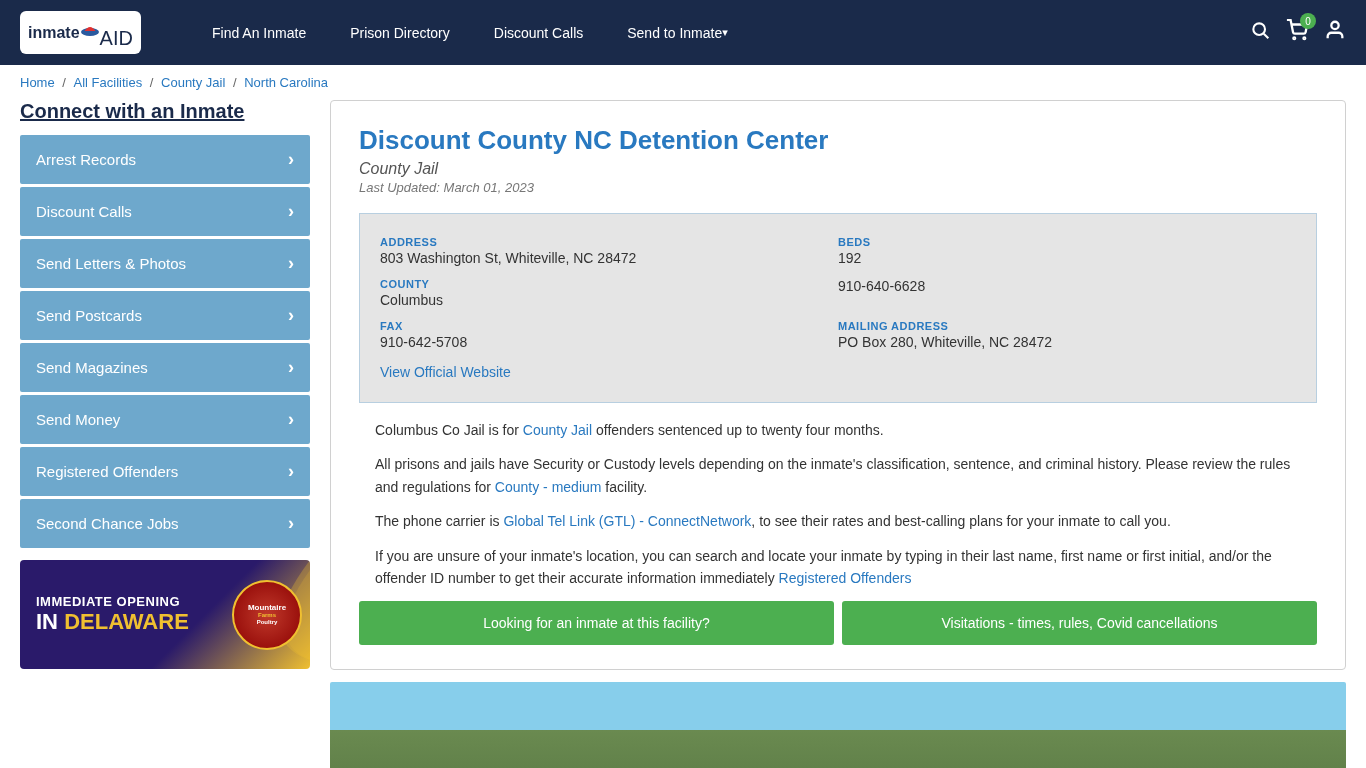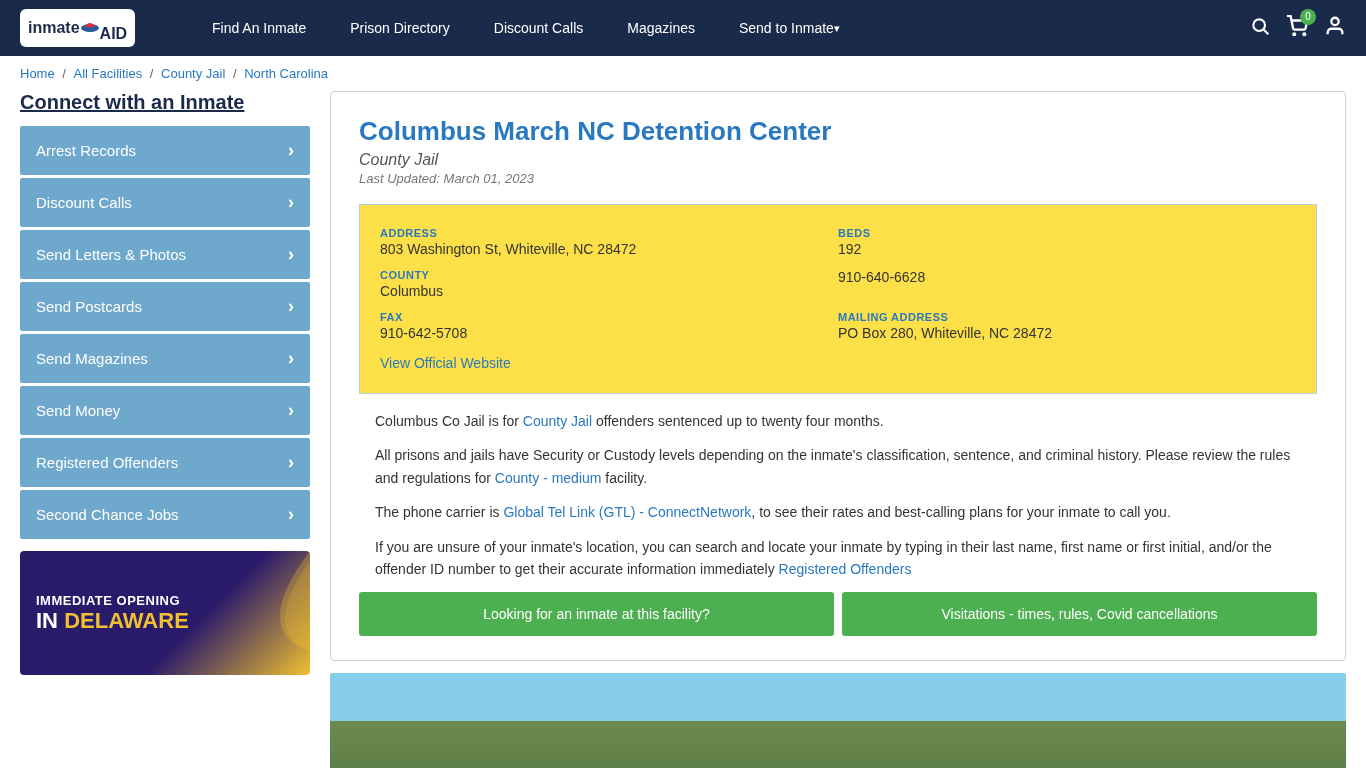--- a/index.html
+++ b/index.html
@@ -4,21 +4,21 @@
   <style>
     * { margin: 0; padding: 0; box-sizing: border-box; }
     body { font-family: Arial, sans-serif; font-size: 14px; color: #333; background: #fff; width: 1366px; }
 
     
     .header {
       background: #1a2a4a;
       display: flex;
       align-items: center;
       padding: 0 20px;
-      height: 56px;
+      height: 65px;
       gap: 0;
     }
     .logo-area {
       display: flex;
       align-items: center;
       margin-right: 30px;
       min-width: 140px;
     }
     .logo-box {
       background: #fff;
@@ -126,21 +126,21 @@
     .sidebar-arrow {
       font-size: 18px;
       font-weight: bold;
       color: #fff;
     }
 
     
     .ad-banner {
       margin-top: 12px;
       width: 290px;
-      height: 124px;
+      height: 109px;
       background: linear-gradient(135deg, #2a1a6a 60%, #f0c030 100%);
       border-radius: 4px;
       display: flex;
       align-items: center;
       overflow: hidden;
       position: relative;
     }
     .ad-text-block {
       padding: 12px 16px;
       z-index: 2;
@@ -217,21 +217,21 @@
       font-style: italic;
       color: #777;
       margin-bottom: 18px;
     }
 
     
     .details-grid {
       display: grid;
       grid-template-columns: 1fr 1fr;
       gap: 0;
-      background: #fde047;
+      background: #e5e5e5;
       border: 1px solid #b8cfe0;
       padding: 16px 20px;
       margin-bottom: 16px;
     }
     .detail-item {
       padding: 6px 0;
     }
     .detail-label {
       font-size: 11px;
       font-weight: bold;
@@ -297,28 +297,27 @@
   <div class="logo-area">
     <div class="logo-box">
       <span style="font-size:16px;font-weight:bold;color:#1a2a4a;">inmate</span>
       <span style="display:inline-block;position:relative;top:-2px;">
         <svg width="20" height="14" viewBox="0 0 20 14">
           <ellipse cx="10" cy="10" rx="9" ry="4" fill="#2a5a9f"></ellipse>
           <path d="M4,10 Q10,0 16,10" fill="#e03030"></path>
           <rect x="2" y="9" width="16" height="3" rx="1" fill="#2a5a9f"></rect>
         </svg>
       </span>
-      <span style="font-size:16px;font-weight:bold;color:#1a2a4a;margin-top:12px;">AID</span>
+      <span style="font-size:20px;font-weight:normal;color:#1a2a4a;margin-top:12px;">AID</span>
     </div>
   </div>
   <nav>
     <a class="nav-item">Find An Inmate</a>
     <a class="nav-item">Prison Directory</a>
     <a class="nav-item">Discount Calls</a>
-    <a class="nav-item">Magazines</a>
     <a class="nav-item has-dropdown">Send to Inmate</a>
   </nav>
   <div class="nav-icons">
     <button class="nav-icon-btn" title="Search">
       <svg width="20" height="20" viewBox="0 0 24 24" fill="none" stroke="white" stroke-width="2.5">
         <circle cx="11" cy="11" r="7"></circle>
         <line x1="16.5" y1="16.5" x2="22" y2="22"></line>
       </svg>
     </button>
     <button class="nav-icon-btn" title="Cart" style="position:relative;">
@@ -392,26 +391,35 @@
       <svg class="ad-arc" viewBox="0 0 120 100" xmlns="http://www.w3.org/2000/svg">
         <path d="M120,0 Q60,80 120,100" fill="#f0c030" opacity="0.3"></path>
         <path d="M120,10 Q70,80 120,100" fill="#f0c030" opacity="0.2"></path>
       </svg>
       <div class="ad-text-block">
         <div class="ad-immediate">IMMEDIATE OPENING</div>
         <div>
           <span class="ad-in">IN </span><span class="ad-delaware">DELAWARE</span>
         </div>
       </div>
+      <div class="ad-logo-area">
+        <div class="ad-logo-circle">
+          <div style="color:#fff;font-size:8px;font-weight:bold;text-align:center;line-height:1.2;">
+            <div>Mountaire</div>
+            <div style="font-size:6px;color:#f0c030;">Farms</div>
+            <div style="font-size:6px;">Poultry</div>
+          </div>
+        </div>
+      </div>
     </div>
   </aside>
 
   <main class="content-area">
     <div class="facility-box">
-      <div class="facility-name">Columbus March NC Detention Center</div>
+      <div class="facility-name">Discount County NC Detention Center</div>
       <div class="facility-type">County Jail</div>
       <div class="facility-updated">Last Updated: March 01, 2023</div>
 
       <div class="details-grid">
 
         <div class="detail-item">
           <div class="detail-label">ADDRESS</div>
           <div class="detail-value">803 Washington St, Whiteville, NC 28472</div>
         </div>
         <div class="detail-item">

